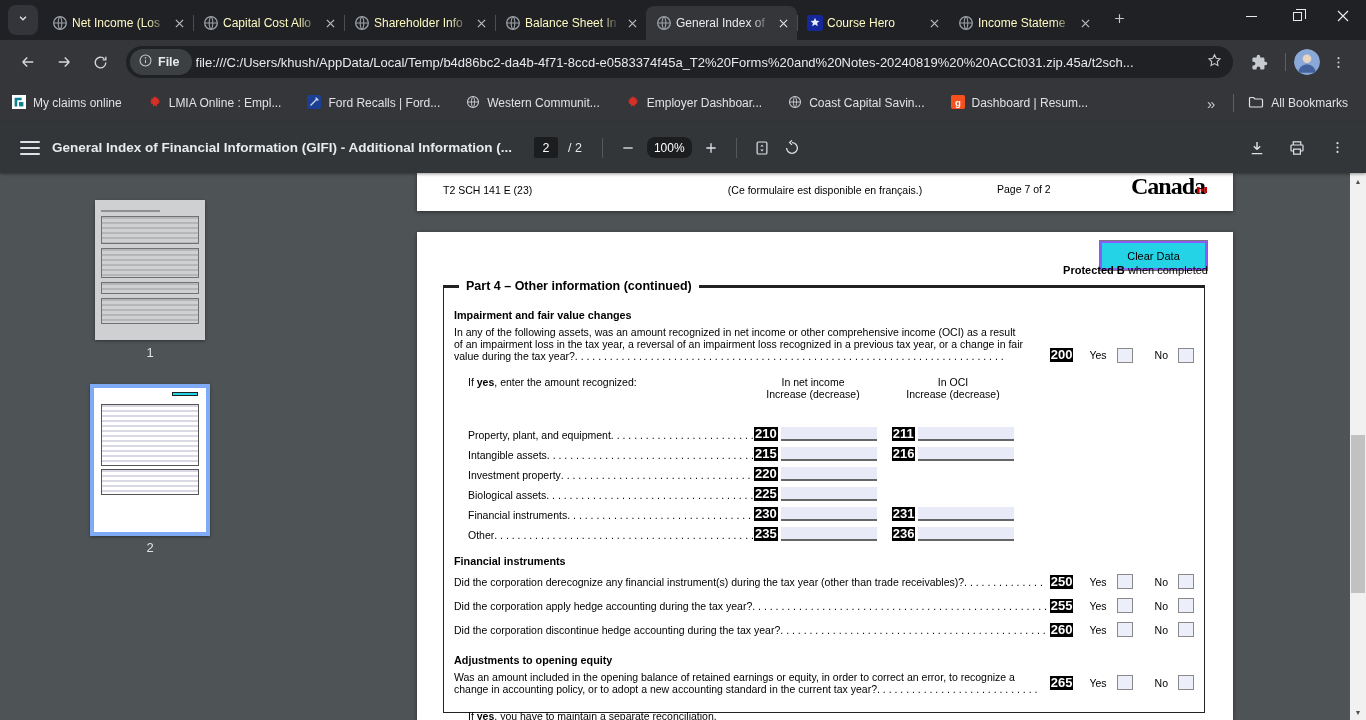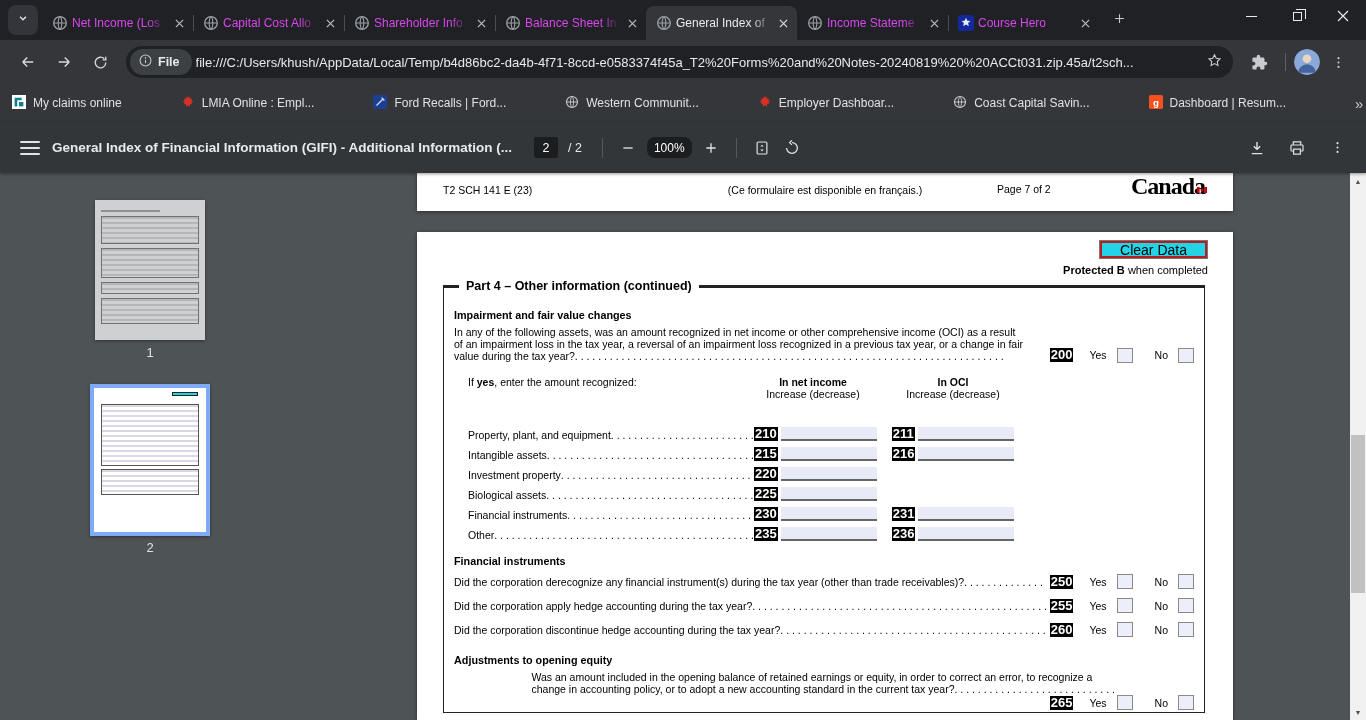--- a/index.html
+++ b/index.html
@@ -6,21 +6,21 @@
   html,body { background:#202124; }
   .screen { position:relative; width:1366px; height:720px; overflow:hidden;
             font-family:"Liberation Sans", sans-serif; }
 
   
   .tabstrip { position:absolute; left:0; top:0; width:1366px; height:40px;
               background:#202124; display:flex; align-items:flex-end; }
   .tabsearch { width:30px; height:30px; margin:5px 4px 5px 8px; border-radius:8px;
                background:#34353a; display:flex; align-items:center; justify-content:center; align-self:center; }
   .tab { width:151px; height:34px; display:flex; align-items:center; padding:0 6px 0 10px;
-         color:#d946ef; font-size:12px; position:relative; }
+         color:#fef9c3; font-size:12px; position:relative; }
   .tab .sep { position:absolute; left:0; top:9px; width:1px; height:16px; background:#4a4d51; }
   .tab.active { background:#35363a; border-radius:8px 8px 0 0; color:#e8eaed; }
   .tab-label { flex:1; overflow:hidden; white-space:nowrap; margin:0 4px;
                -webkit-mask-image:linear-gradient(90deg,#000 80%,transparent); }
   .tab-close { width:16px; height:16px; border-radius:8px; display:flex; align-items:center; justify-content:center; flex:none; }
   .favicon { width:16px; height:16px; flex:none; }
   .newtab { width:28px; height:28px; margin:0 0 4px 6px; display:flex; align-items:center; justify-content:center; align-self:center; border-radius:14px; }
   .wincontrols { margin-left:auto; display:flex; align-self:flex-start; height:32px; }
   .winbtn { width:46px; height:32px; display:flex; align-items:center; justify-content:center; }
   .ic-min { width:11px; border-bottom:1.5px solid #e8eaed; height:1px; }
@@ -36,21 +36,21 @@
              display:flex; align-items:center; padding:0 10px 0 4px; min-width:0; }
   .filechip { display:flex; align-items:center; gap:5px; background:#3c4043; border-radius:13px;
               height:26px; padding:0 12px 0 8px; color:#e8eaed; font-size:12.5px; font-weight:bold; flex:none; }
   .url { color:#e8eaed; font-size:13px; margin-left:4px; white-space:nowrap; overflow:hidden; flex:1; min-width:0; }
   .addr-right { display:flex; align-items:center; flex:none; }
   .vdiv { width:1px; height:18px; background:#5c5f64; margin:0 8px; }
   .avatar { width:26px; height:26px; border-radius:13px; overflow:hidden; }
 
   
   .bookmarks { position:absolute; left:0; top:84px; width:1366px; height:38px; background:#35363a;
-               display:flex; align-items:center; padding:0 12px;gap:33px; }
+               display:flex; align-items:center; padding:0 12px; }
   .bm { display:flex; align-items:center; gap:7px; color:#dfe1e5; font-size:12px; margin-right:26px; white-space:nowrap; }
   .bm-right { margin-left:auto; display:flex; align-items:center; color:#dfe1e5; font-size:12px; }
   .bm-overflow { font-size:15px; color:#c7cacf; padding:0 10px; }
 
   
   .pdfbar { position:absolute; left:0; top:122px; width:1366px; height:51px; background:#323639;
             display:flex; align-items:center; padding:0 14px; box-shadow:0 1px 3px rgba(0,0,0,.4); z-index:5; }
   .hamburger { width:20px; display:flex; flex-direction:column; gap:4px; margin:0 12px 0 6px; }
   .hamburger div { height:2px; background:#dfe2e6; border-radius:1px; }
   .pdftitle { color:#e8eaed; font-size:13.5px; font-weight:bold; margin-right:22px; white-space:nowrap; }
@@ -89,51 +89,51 @@
   .page1 { top:0; height:38px; }
   .p1footer { position:relative; width:100%; height:100%; }
   .p1-left  { position:absolute; left:26px; top:11px; }
   .p1-center{ position:absolute; left:0; right:0; top:11px; text-align:center; }
   .p1-page  { position:absolute; left:580px; top:10px; }
   .wordmark { position:absolute; right:28px; top:0px; font-family:"Liberation Serif", serif;
               font-weight:bold; font-size:24px; letter-spacing:-1px; }
   .mini-flag { position:absolute; right:-2px; top:-1px; }
 
   .page2 { top:59px; height:488px; }
-  .clearbtn { position:absolute; left:683px; top:9px; width:107px; height:17px; background:#25d3e6;
-              border:2px solid #b91c1c; box-shadow:0 0 0 1px #777; display:flex; align-items:center; justify-content:center;
-              font-size:14px; color:#000; }
+  .clearbtn { position:absolute; left:683px; top:9px; width:107px; height:29px; background:#25d3e6;
+              border:2px solid #8b5cf6; box-shadow:0 0 0 1px #777; display:flex; align-items:center; justify-content:center;
+              font-size:11px; color:#000; }
   .protected { position:absolute; right:25px; top:32px; font-size:11px; }
 
   .part4 { position:absolute; left:26px; top:55px; width:762px; height:426px; border:1.6px solid #222;
            padding:0 10px; }
   .legend { position:absolute; left:-1px; top:-9px; right:-1px; display:flex; align-items:center; }
   .legend .l1 { width:16px; height:2px; background:#222; }
   .legend .ltext { background:#fff; padding:0 7px; font-weight:bold; font-size:12.5px; white-space:nowrap; }
   .legend .l2 { flex:1; height:2px; background:#222; }
 
   .sect-head { font-weight:bold; font-size:10.8px; }
   .h-impair { margin-top:21px; margin-bottom:5px; }
   .qpara { display:flex; align-items:flex-end; }
-  .qpara.center { align-items:center;flex-direction:column; }
+  .qpara.center { align-items:center; }
   .qlines { width:585px; line-height:12.2px; }
   .dotline { display:flex; }
   .dots { flex:1; overflow:hidden; white-space:nowrap; }
   .dots::after { content:" .  .  .  .  .  .  .  .  .  .  .  .  .  .  .  .  .  .  .  .  .  .  .  .  .  .  .  .  .  .  .  .  .  .  .  .  .  .  .  .  .  .  .  .  .  .  .  .  .  .  .  .  .  .  .  .  .  .  .  .  .  .  .  .  .  .  .  .  .  .  .  .  .  ."; }
   .ans { display:flex; align-items:center; margin-left:auto; flex:none; }
   .code { background:#000; color:#fff; font-weight:bold; font-size:13px; min-width:23px; height:14px;
           line-height:14px; text-align:center; padding:0 1px; }
   .yn { font-size:10.5px; margin-left:16px; }
   .cb { width:16px; height:15px; background:#eceef9; border:1px solid #8a8a8a; margin-left:10px; }
   .ans .cb2gap { margin-left:22px; }
 
   .ifyes-row { position:relative; height:36px; margin-top:13px; }
   .ifyes-text { position:absolute; left:14px; top:0; }
   .colhead { position:absolute; top:0; width:160px; text-align:center; line-height:12px; }
-  .colhead .chb { font-weight:bold; }
+  .colhead .chb { font-weight:normal; }
   .ch1 { left:279px; } .ch2 { left:419px; }
 
   .arows { margin-top:9px; }
   .arow { display:flex; align-items:flex-end; padding-left:14px; height:20px; }
   .arow .lblwrap { width:286px; display:flex; align-items:flex-end; }
   .field { width:96px; height:14px; background:#e9eaf8; border-bottom:2px solid #666; margin-left:3px; }
   .arow .code { margin-bottom:0; }
   .gap2 { margin-left:15px; }
 
   .h-fin { margin-top:14px; margin-bottom:3px; }
@@ -214,38 +214,38 @@
             <path d="M1.7 8h12.6M8 1.7c2.4 2 2.4 10.6 0 12.6M8 1.7c-2.4 2-2.4 10.6 0 12.6" fill="none" stroke="#9aa0a6" stroke-width="1.1"></path>
           </svg></span>
       <span class="tab-label">General Index of</span>
       <span class="tab-close">
           <svg width="9" height="9" viewBox="0 0 10 10" stroke="#dadce0" stroke-width="1.4">
             <path d="M1 1l8 8M9 1l-8 8"></path>
           </svg>
         </span>
     </div>
     <div class="tab">
-      <span class="favicon"><svg viewBox="0 0 16 16" width="16" height="16">
-            <circle cx="8" cy="8" r="6.3" fill="none" stroke="#9aa0a6" stroke-width="1.3"></circle>
-            <path d="M1.7 8h12.6M8 1.7c2.4 2 2.4 10.6 0 12.6M8 1.7c-2.4 2-2.4 10.6 0 12.6" fill="none" stroke="#9aa0a6" stroke-width="1.1"></path>
-          </svg></span>
-      <span class="tab-label">Income Stateme</span>
-      <span class="tab-close">
-          <svg width="9" height="9" viewBox="0 0 10 10" stroke="#b6b9be" stroke-width="1.4">
-            <path d="M1 1l8 8M9 1l-8 8"></path>
-          </svg>
-        </span>
-    </div>
-    <div class="tab">
         <span class="sep"></span>
       <span class="favicon"><svg viewBox="0 0 16 16" width="16" height="16">
             <rect width="16" height="16" rx="3" fill="#14279b"></rect>
             <path d="M8 2.8l1.3 2.9 3.2.3-2.4 2.1.7 3.1L8 9.6l-2.8 1.6.7-3.1-2.4-2.1 3.2-.3z" fill="#e7ecff"></path>
           </svg></span>
       <span class="tab-label">Course Hero</span>
+      <span class="tab-close">
+          <svg width="9" height="9" viewBox="0 0 10 10" stroke="#b6b9be" stroke-width="1.4">
+            <path d="M1 1l8 8M9 1l-8 8"></path>
+          </svg>
+        </span>
+    </div>
+    <div class="tab">
+      <span class="favicon"><svg viewBox="0 0 16 16" width="16" height="16">
+            <circle cx="8" cy="8" r="6.3" fill="none" stroke="#9aa0a6" stroke-width="1.3"></circle>
+            <path d="M1.7 8h12.6M8 1.7c2.4 2 2.4 10.6 0 12.6M8 1.7c-2.4 2-2.4 10.6 0 12.6" fill="none" stroke="#9aa0a6" stroke-width="1.1"></path>
+          </svg></span>
+      <span class="tab-label">Income Stateme</span>
       <span class="tab-close">
           <svg width="9" height="9" viewBox="0 0 10 10" stroke="#b6b9be" stroke-width="1.4">
             <path d="M1 1l8 8M9 1l-8 8"></path>
           </svg>
         </span>
     </div>
     <div class="newtab">
         <svg width="15" height="15" viewBox="0 0 24 24" stroke="#c7c9cc" stroke-width="1.8">
           <path d="M12 5v14M5 12h14"></path>
         </svg>

